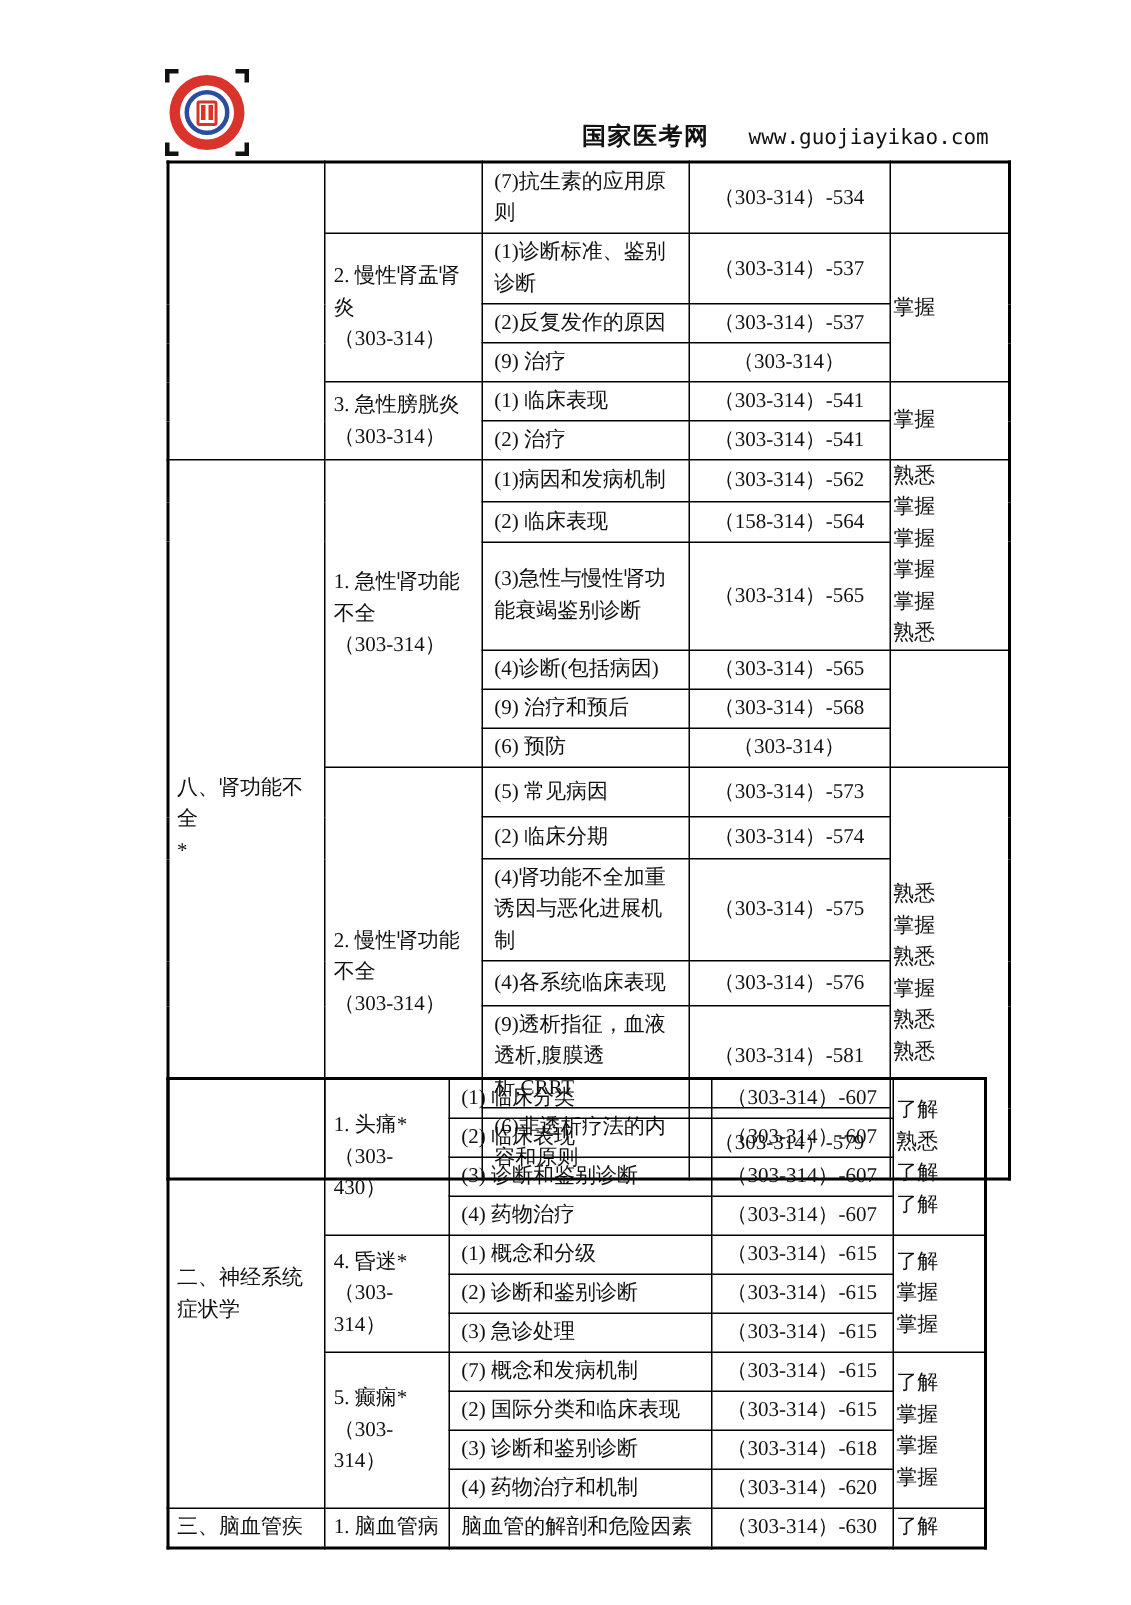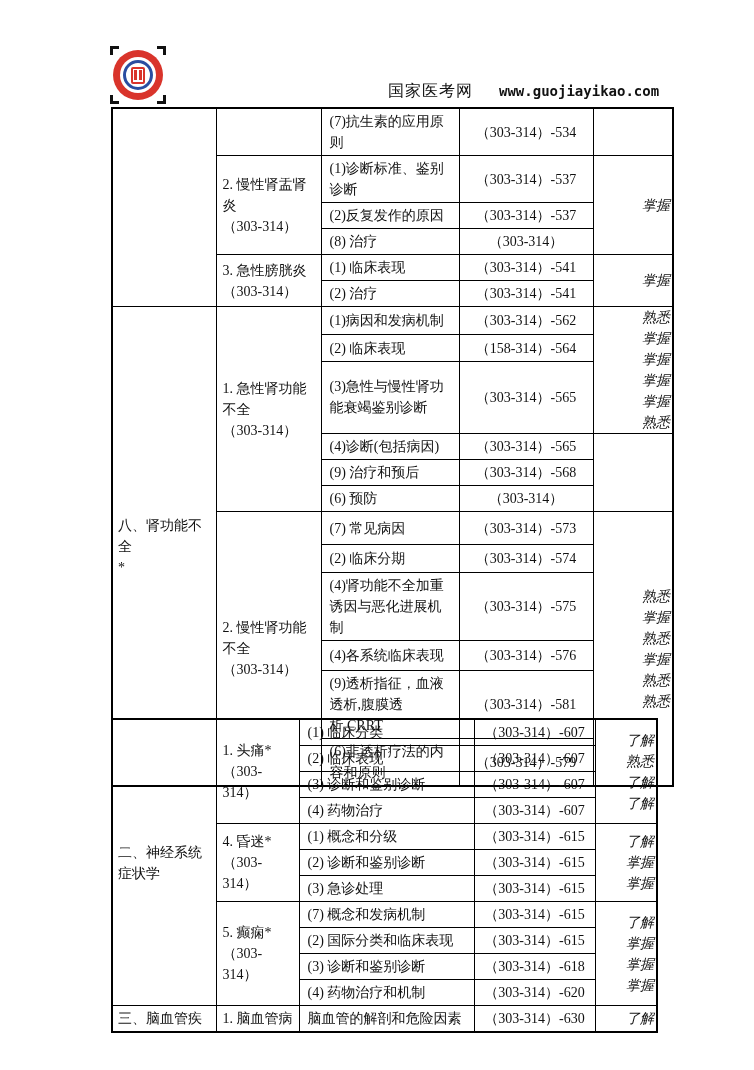--- a/index.html
+++ b/index.html
@@ -17,33 +17,33 @@
   .seal { position:absolute; left:3px; top:4px; width:50px; height:50px; border-radius:50%;
           background:#d9342b; display:flex; align-items:center; justify-content:center; }
   .seal-ring { width:36px; height:36px; border-radius:50%; background:#fff;
                display:flex; align-items:center; justify-content:center; }
   .seal-blue { width:30px; height:30px; border-radius:50%; border:3px solid #2a4da1; background:#fff;
                display:flex; align-items:center; justify-content:center; }
   .seal-glyph { width:14px; height:17px; border:2px solid #d9342b; border-radius:2px;
                 display:flex; align-items:center; justify-content:space-evenly; }
   .seal-glyph i { display:block; width:3px; height:10px; background:#d9342b; }
   .masthead { position:absolute; left:388px; top:81px; display:flex; align-items:baseline; gap:26px; }
-  .site-name { font-weight:normal; font-size:16px; letter-spacing:1px; }
-  .site-url  { font-weight:bold; font-size:14px; font-family:"DejaVu Sans Mono","Liberation Mono",monospace; }
+  .site-name { font-weight:bold; font-size:16px; letter-spacing:1px; }
+  .site-url  { font-weight:normal; font-size:14px; font-family:"DejaVu Sans Mono","Liberation Mono",monospace; }
 
   
   table.doc { position:absolute; border-collapse:collapse; table-layout:fixed;
               border:2px solid #000; }
   table.doc td { border:1px solid #000; font-size:14px; line-height:21px;
                  vertical-align:middle; white-space:pre-line; overflow:hidden; }
   td.c1 { padding:2px 2px 2px 5px; }
   td.c2 { padding:2px 2px 2px 6px; }
   td.c3 { padding:2px 4px 2px 8px; }
   td.c4 { text-align:center; padding:0 2px; }
-  td.c5 { text-align:right; padding:0 2px;font-style:italic; }
+  td.c5 { text-align:left; padding:0 2px; }
   td.stack1 { line-height:20.4px; }
   td.stack2 { line-height:21px; }
   td.stack3 { line-height:21.7px; }
 </style>
 </head>
 <body>
 
 <div class="page">
 
   <div class="logo">
@@ -91,21 +91,21 @@
       <td class="c3">(1)诊断标准、鉴别
 诊断</td>
       <td class="c4">（303-314）-537</td>
       <td class="c5" rowspan="3">掌握</td>
     </tr>
     <tr style="height:25px">
       <td class="c3">(2)反复发作的原因</td>
       <td class="c4">（303-314）-537</td>
     </tr>
     <tr style="height:22px">
-      <td class="c3">(8) 治疗</td>
+      <td class="c3">(9) 治疗</td>
       <td class="c4">（303-314）</td>
     </tr>
     <tr style="height:23px">
       <td class="c2" rowspan="2">3. 急性膀胱炎
 （303-314）</td>
       <td class="c3">(1) 临床表现</td>
       <td class="c4">（303-314）-541</td>
       <td class="c5" rowspan="2">掌握</td>
     </tr>
     <tr style="height:22px">
@@ -146,21 +146,21 @@
       <td class="c4">（303-314）-568</td>
     </tr>
     <tr style="height:25px">
       <td class="c3">(6) 预防</td>
       <td class="c4">（303-314）</td>
     </tr>
     <tr style="height:33px">
       <td class="c2" rowspan="6">2. 慢性肾功能
 不全
 （303-314）</td>
-      <td class="c3">(7) 常见病因</td>
+      <td class="c3">(5) 常见病因</td>
       <td class="c4">（303-314）-573</td>
       <td class="c5 stack2" rowspan="6">熟悉
 掌握
 熟悉
 掌握
 熟悉
 熟悉</td>
     </tr>
     <tr style="height:28px">
       <td class="c3">(2) 临床分期</td>
@@ -194,21 +194,21 @@
         <col style="width:83px">
         <col style="width:175px">
         <col style="width:121px">
         <col style="width:62px">
       </colgroup>
     <tbody>
         <tr style="height:21.7px">
       <td class="c1" rowspan="11">二、神经系统
 症状学</td>
       <td class="c2" rowspan="4">1. 头痛*
-（303-314）</td>
+（303-430）</td>
       <td class="c3">(1) 临床分类</td>
       <td class="c4">（303-314）-607</td>
       <td class="c5 stack3" rowspan="4">了解
 熟悉
 了解
 了解</td>
     </tr>
     <tr style="height:21.7px">
       <td class="c3">(2) 临床表现</td>
       <td class="c4">（303-314）-607</td>

